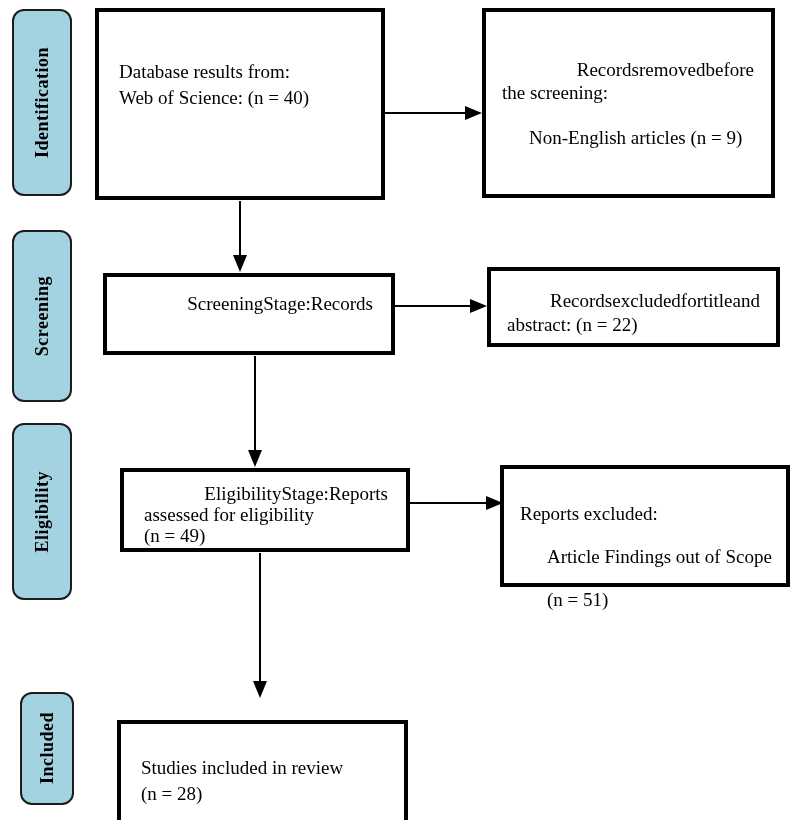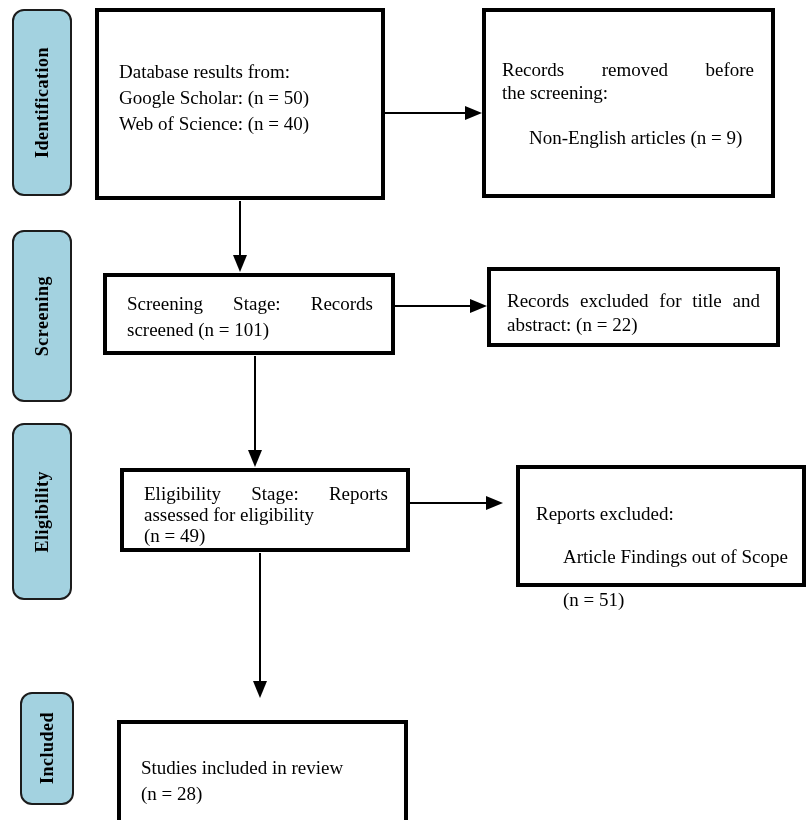--- a/index.html
+++ b/index.html
@@ -44,25 +44,25 @@
     background: #fff;
     box-sizing: border-box;
     font-size: 19px;
     line-height: 26px;
   }
   .pos-box-database         { left: 95px;  top: 8px;   width: 290px; height: 192px; padding: 47px 18px 0 20px; }
   .pos-box-records-removed  { left: 482px; top: 8px;   width: 293px; height: 190px; padding: 46px 17px 0 16px; line-height: 23px; }
   .pos-box-screening        { left: 103px; top: 273px; width: 292px; height: 82px;  padding: 14px 18px 0 20px; }
   .pos-box-records-excluded { left: 487px; top: 267px; width: 293px; height: 80px;  padding: 18px 16px 0 16px; line-height: 24px; }
   .pos-box-eligibility      { left: 120px; top: 468px; width: 290px; height: 84px;  padding: 11px 18px 0 20px; line-height: 21px; }
-  .pos-box-reports-excluded { left: 516px; top: 465px; width: 290px; height: 122px; padding: 34px 10px 0 16px; line-height: 21px; }
+  .pos-box-reports-excluded { left: 500px; top: 465px; width: 290px; height: 122px; padding: 34px 10px 0 16px; line-height: 21px; }
   .pos-box-included         { left: 117px; top: 699px; width: 291px; height: 113px; padding: 31px 18px 16px 20px; margin-top: 21px; }
 
   .line { white-space: nowrap; }
-  .line.justify { display: flex; justify-content: space-between; white-space: normal; }
+  .line.justify { display: flex; justify-content: flex-end; white-space: normal; }
   .line.indent { padding-left: 27px; margin-top: 22px; }
 
   
   .arrows {
     position: absolute;
     left: 0; top: 0;
     pointer-events: none;
   }
   .arrows line { stroke: #000; stroke-width: 2; }
   .arrows polygon { fill: #000; }
@@ -80,39 +80,37 @@
   </div>
   <div class="stage-label pos-label-eligibility">
     <span>Eligibility</span>
   </div>
   <div class="stage-label pos-label-included">
     <span>Included</span>
   </div>
 
   <div class="flow-box pos-box-database">
       <div class="line">Database results from:</div>
-      <div class="line">Google Scholar: (n = 50)</div>
       <div class="line">Web of Science: (n = 40)</div>
     </div>
   <div class="flow-box pos-box-records-removed">
       <div class="line justify">
         <span>Records</span>
         <span>removed</span>
         <span>before</span>
       </div>
       <div class="line">the screening:</div>
       <div class="line indent">Non-English articles (n = 9)</div>
     </div>
   <div class="flow-box pos-box-screening">
       <div class="line justify">
         <span>Screening</span>
         <span>Stage:</span>
         <span>Records</span>
       </div>
-      <div class="line">screened (n = 101)</div>
     </div>
   <div class="flow-box pos-box-records-excluded">
       <div class="line justify">
         <span>Records</span>
         <span>excluded</span>
         <span>for</span>
         <span>title</span>
         <span>and</span>
       </div>
       <div class="line">abstract: (n = 22)</div>

